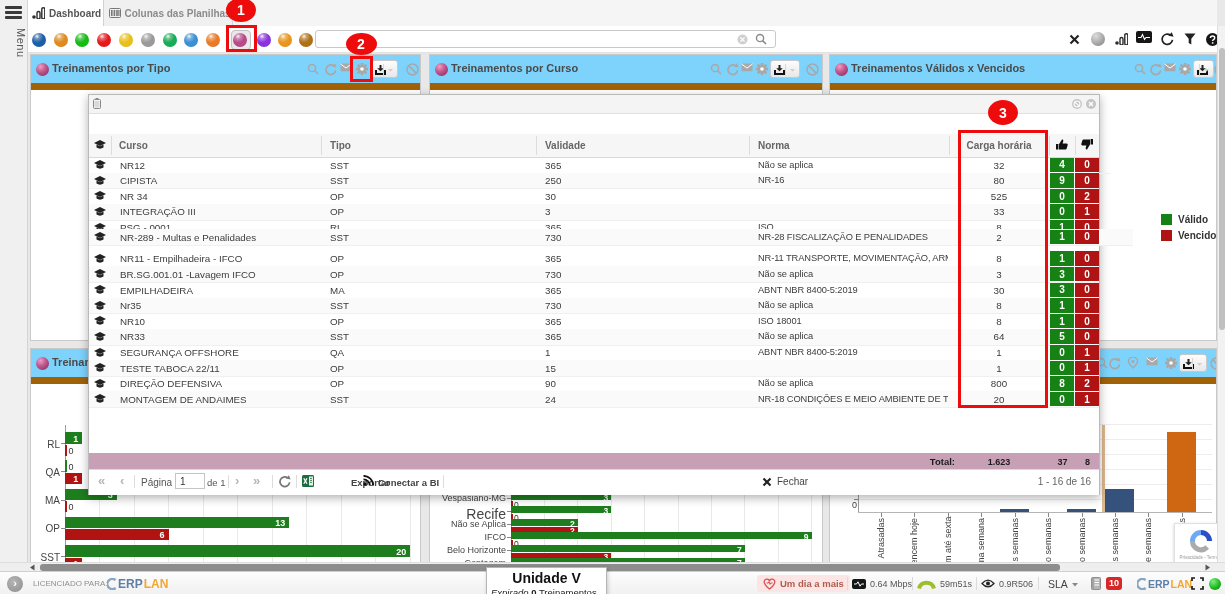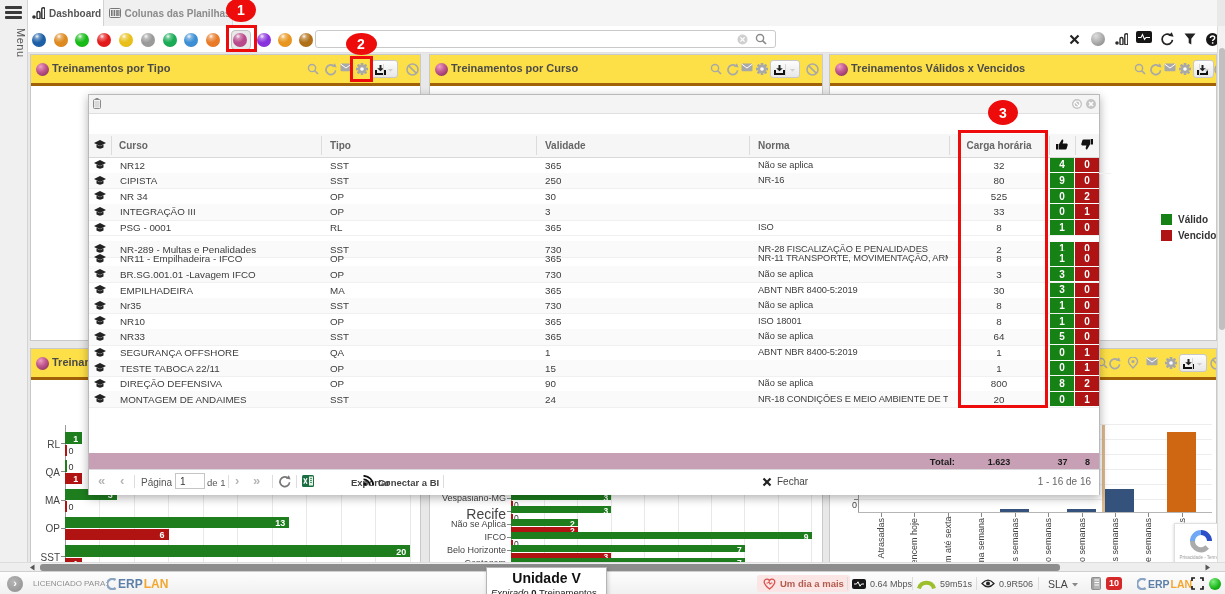--- a/index.html
+++ b/index.html
@@ -18,22 +18,22 @@
   #tab-dashboard{left:0;width:76.5px;background:#fff;color:#555;border-right:1px solid #d2d2d2;}
   #tab-colunas{left:76.5px;width:129px;background:#f0f0f0;color:#8b8b8b;border-right:1px solid #d8d8d8;}
   #tabbar-rest{position:absolute;left:205.5px;top:0;right:0;height:26px;background:#f5f5f5;}
   #toolbar-row{left:27px;top:26px;width:1190px;height:26px;background:#fff;border-bottom:1px solid #e2e2e2;z-index:2;}
   .orb{position:absolute;border-radius:50%;width:14px;height:14px;top:0;}
   #global-search{position:absolute;left:288px;top:4px;width:417px;height:16px;border:1px solid #c9c9c9;
        border-radius:3px;background:#fff;font-size:10px;color:#444;padding:0 36px 0 6px;box-sizing:content-box;outline:none;}
   
   #dashboard{left:27px;top:52px;width:1190px;height:510px;background:#e8e8e8;overflow:hidden;z-index:1;}
   .panel{position:absolute;background:#fff;border:1px solid #c9c9c9;box-sizing:border-box;}
-  .panel-header{position:absolute;left:0;top:0;right:0;height:28px;background:#fde047;
-       border-bottom:3px solid #a16207;}
+  .panel-header{position:absolute;left:0;top:0;right:0;height:28px;background:#7dd3fc;
+       border-bottom:7px solid #a16207;}
   .panel-title{position:absolute;left:21px;top:7px;font-size:11px;font-weight:bold;color:#4a4a4a;white-space:nowrap;}
   .sphere{position:absolute;left:5px;top:7.5px;width:13px;height:13px;border-radius:50%;
        background:radial-gradient(circle at 35% 28%,#ef9ec4 0%,#c35b90 40%,#9c3a6c 75%,#7e2a57 100%);}
   
   #overlay{left:88px;top:94px;width:1012px;height:401px;background:#fff;border:1px solid #b9b9b9;
        box-shadow:0 3px 9px rgba(0,0,0,.3);z-index:10;box-sizing:border-box;}
   #ov-toolbar{left:0;top:0;width:100%;height:18px;background:#f4f4f4;border-bottom:1px solid #e0e0e0;}
   #ov-searchrow{left:0;top:18px;width:100%;height:21px;background:#fff;}
   #ov-search{position:absolute;left:5px;top:3px;width:995px;height:14px;border:1px solid #ccc;background:#fff;
        font-size:10px;color:#444;padding:0 20px 0 5px;box-sizing:border-box;outline:none;}
@@ -705,21 +705,21 @@
           </svg>
         </div>
         <div class="gcell" style="left: 31px; width: 195px;">PSG - 0001</div>
         <div class="gcell" style="left: 241px; width: 200px;">RL</div>
         <div class="gcell" style="left: 456px; width: 195px;">365</div>
         <div class="gcell" style="left: 669px; width: 190px; font-size: 9.3px; letter-spacing: -0.1px;">ISO</div>
         <div class="gcell" style="left: 860px; width: 100px; text-align: center;">8</div>
         <div class="tcell" style="left: 961px; width: 24px; background: rgb(22, 130, 22);">1</div>
         <div class="tcell" style="left: 986px; width: 24px; background: rgb(176, 19, 19);">0</div>
       </div>
-      <div class="grow alt" style="top: 84px;">
+      <div class="grow alt" style="top: 72px; padding-left: 34px;">
         <div class="abs" style="left: 5px; top: 3px;">
           <svg width="12" height="10" viewBox="0 0 12 10">
             <path d="M 6 0 L 12 3 L 6 6 L 0 3 Z" fill="#222"></path>
             <path d="M 2.5 4.5 L 2.5 7.5 Q 6 9.8 9.5 7.5 L 9.5 4.5 L 6 6.3 Z" fill="#222"></path>
           </svg>
         </div>
         <div class="gcell" style="left: 31px; width: 195px;">NR-289 - Multas e Penalidades</div>
         <div class="gcell" style="left: 241px; width: 200px;">SST</div>
         <div class="gcell" style="left: 456px; width: 195px;">730</div>
         <div class="gcell" style="left: 669px; width: 190px; font-size: 9.3px; letter-spacing: -0.1px;">NR-28 FISCALIZAÇÃO E PENALIDADES</div>

